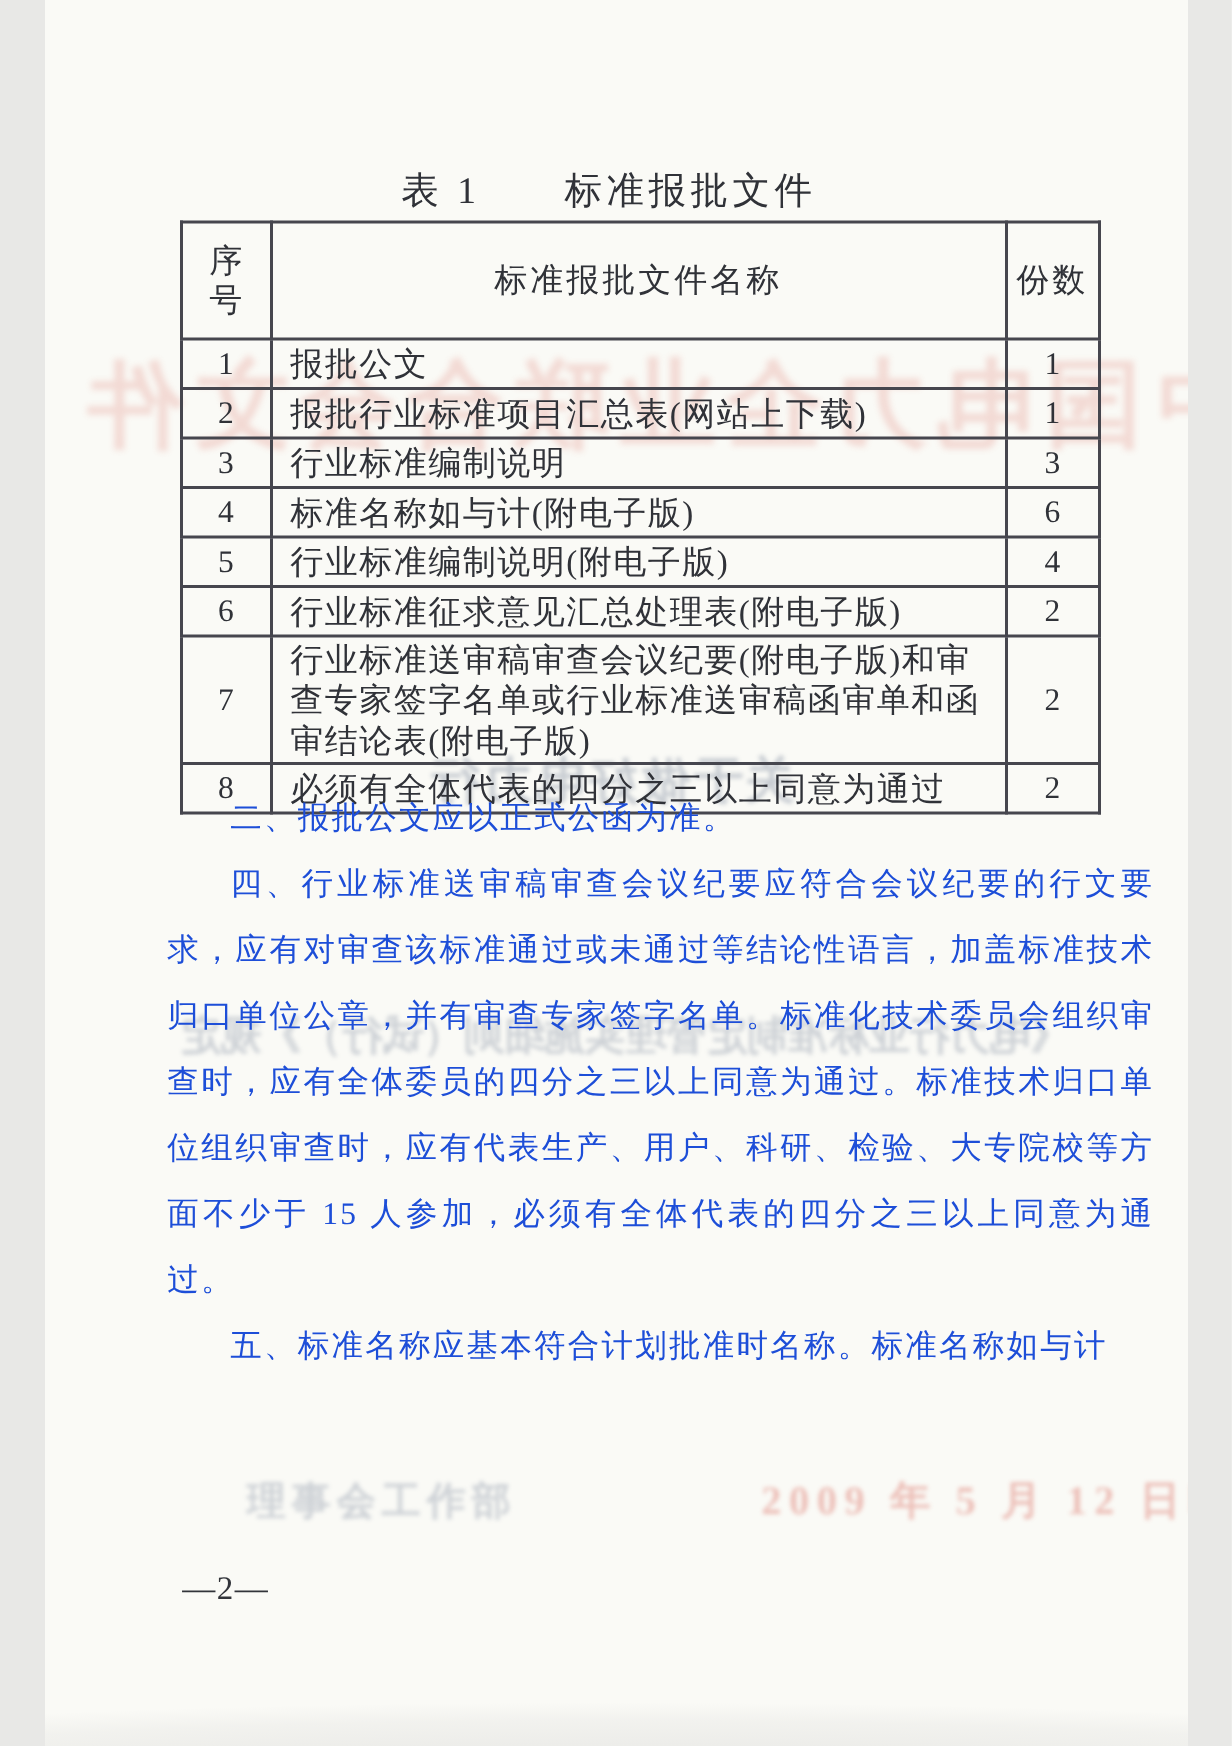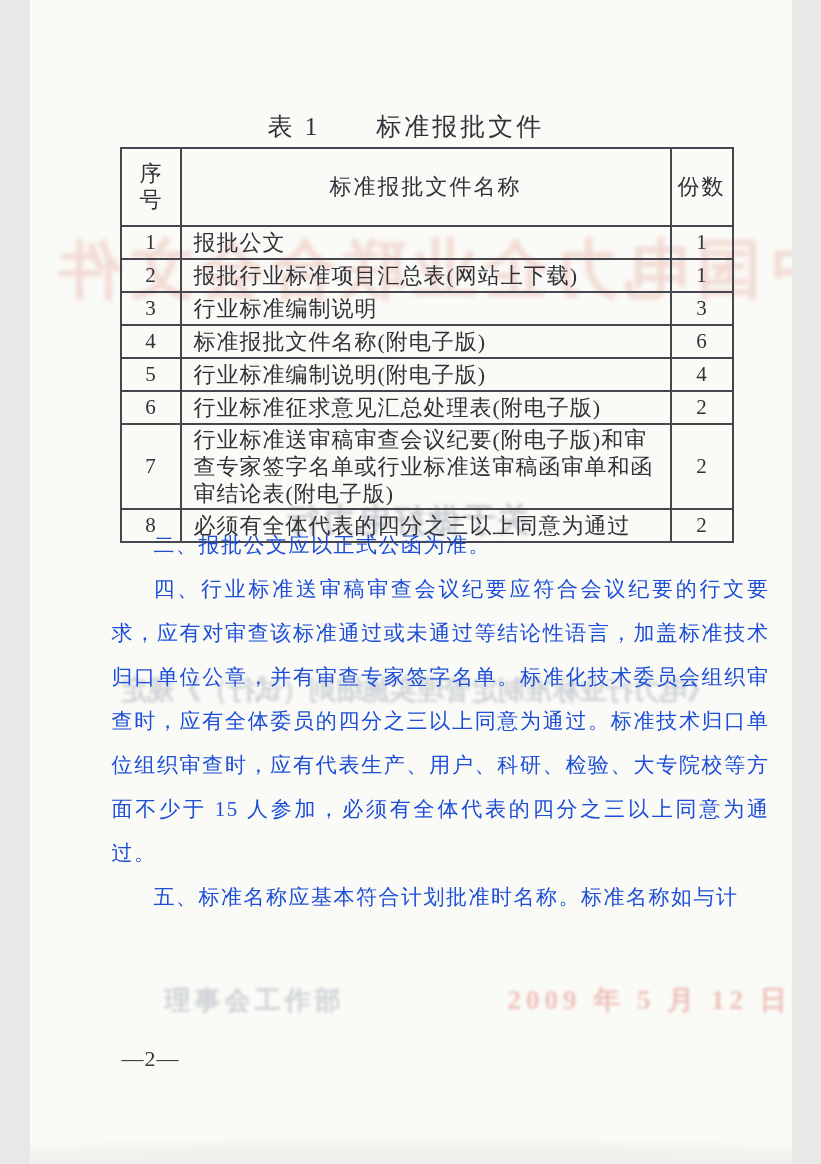--- a/index.html
+++ b/index.html
@@ -138,21 +138,21 @@
         <td class="c-name">报批行业标准项目汇总表(网站上下载)</td>
         <td class="c-copies">1</td>
       </tr>
       <tr>
         <td class="c-no">3</td>
         <td class="c-name">行业标准编制说明</td>
         <td class="c-copies">3</td>
       </tr>
       <tr>
         <td class="c-no">4</td>
-        <td class="c-name">标准报批文件名称(附电子版)</td>
+        <td class="c-name">标准名称如与计(附电子版)</td>
         <td class="c-copies">6</td>
       </tr>
       <tr>
         <td class="c-no">5</td>
         <td class="c-name">行业标准编制说明(附电子版)</td>
         <td class="c-copies">4</td>
       </tr>
       <tr>
         <td class="c-no">6</td>
         <td class="c-name">行业标准征求意见汇总处理表(附电子版)</td>

